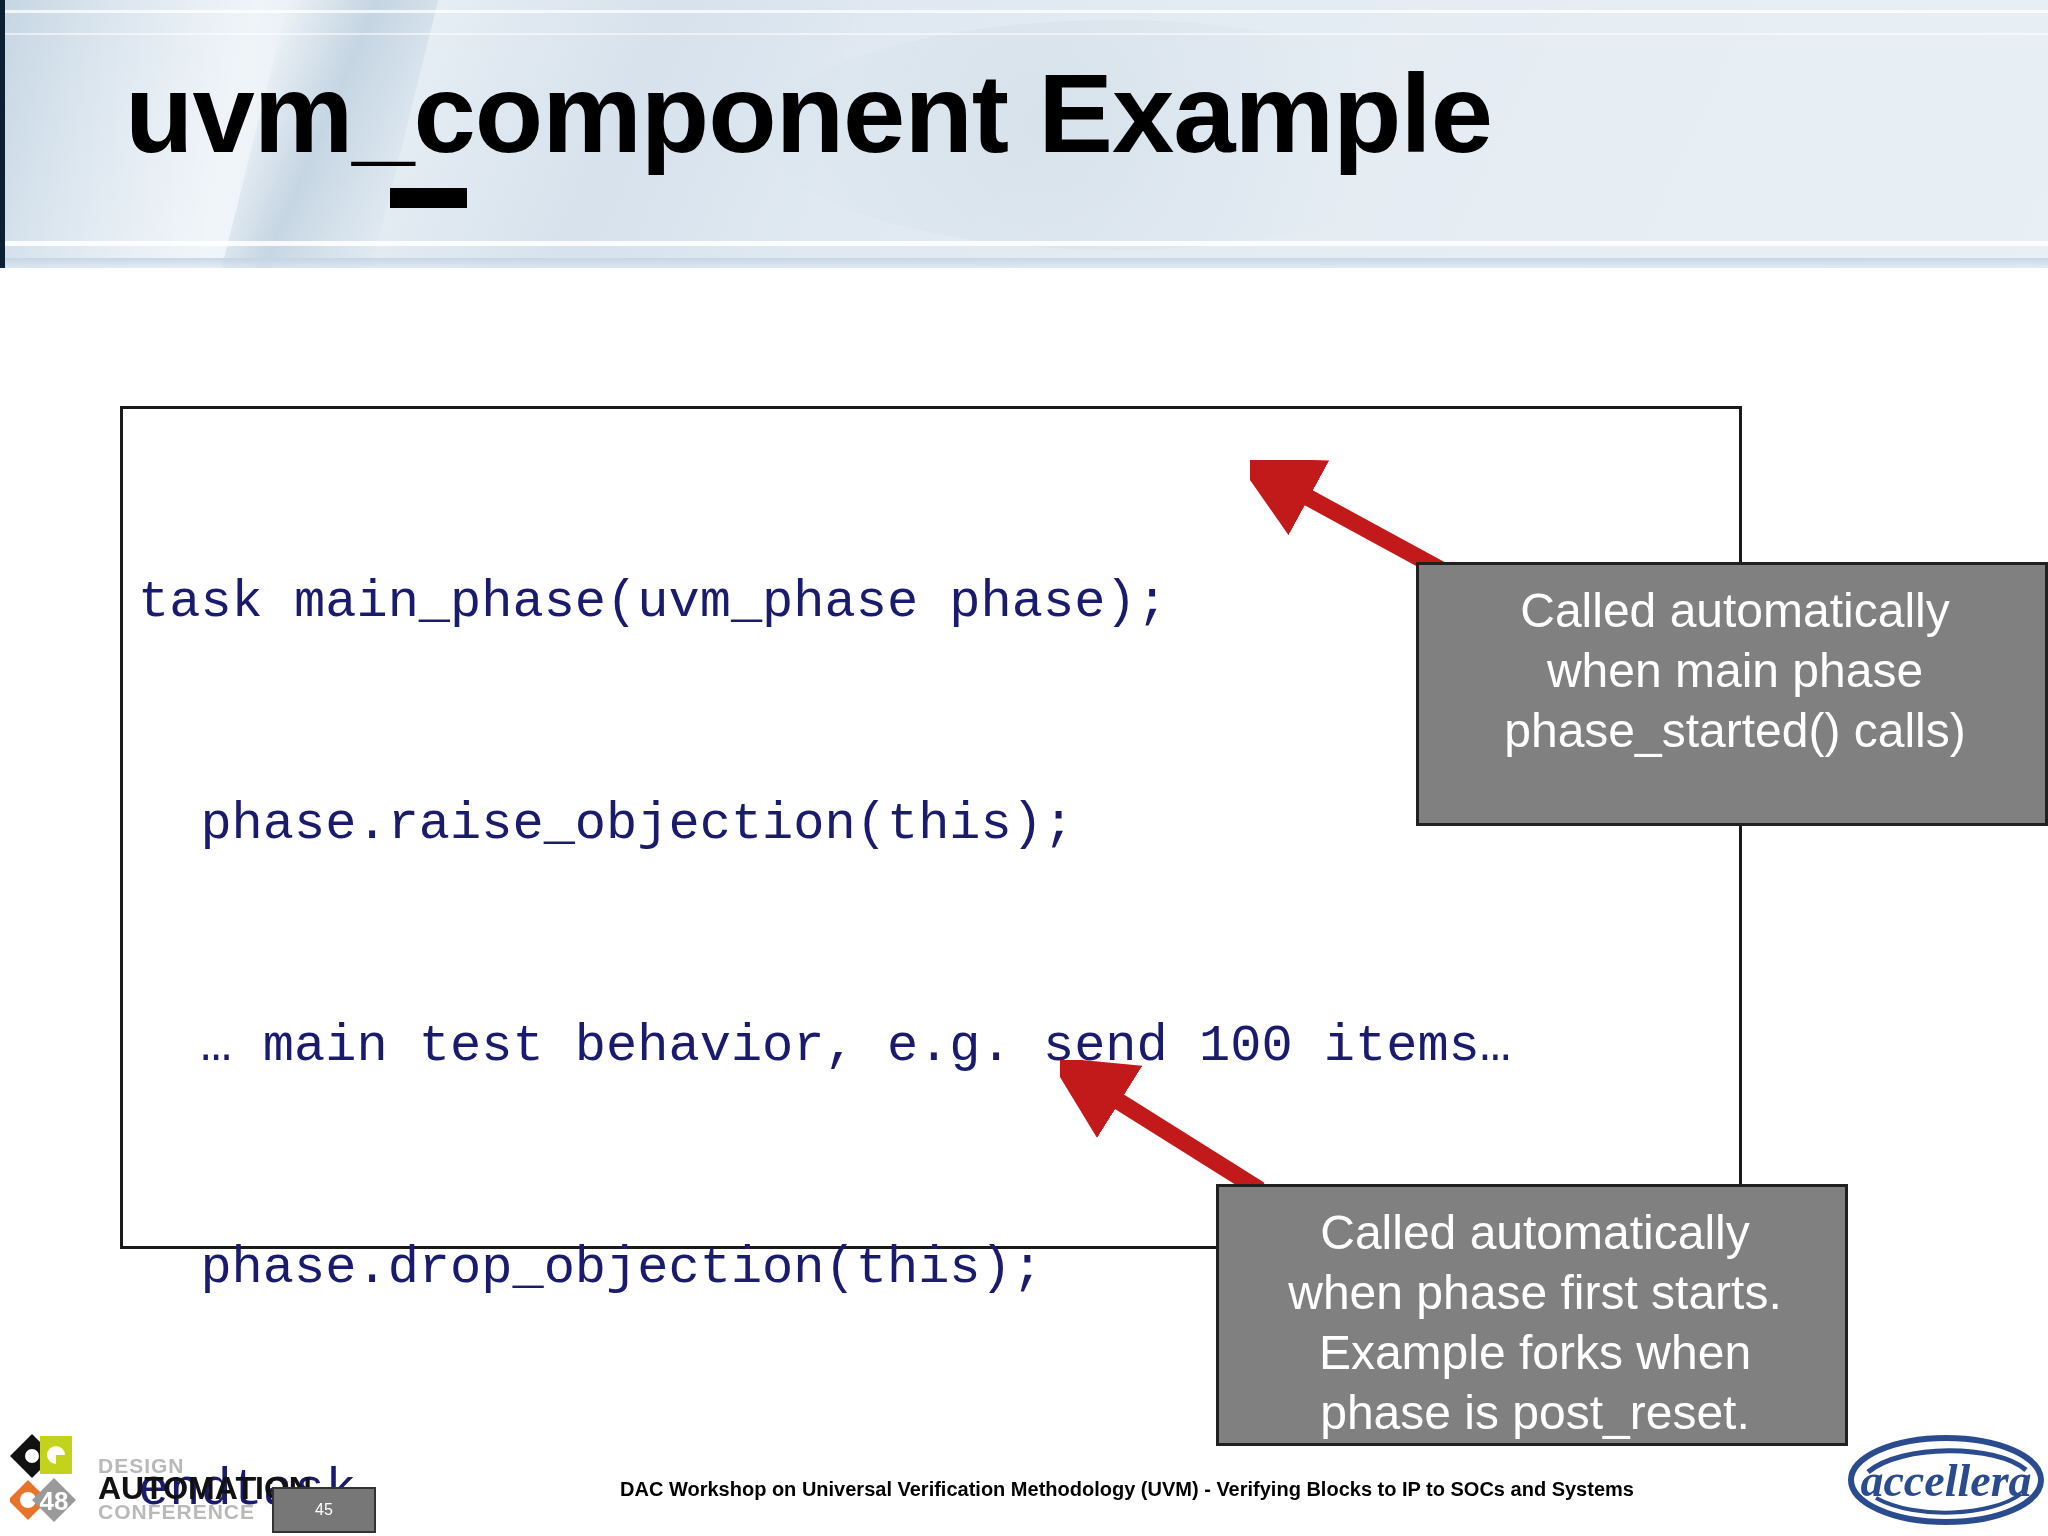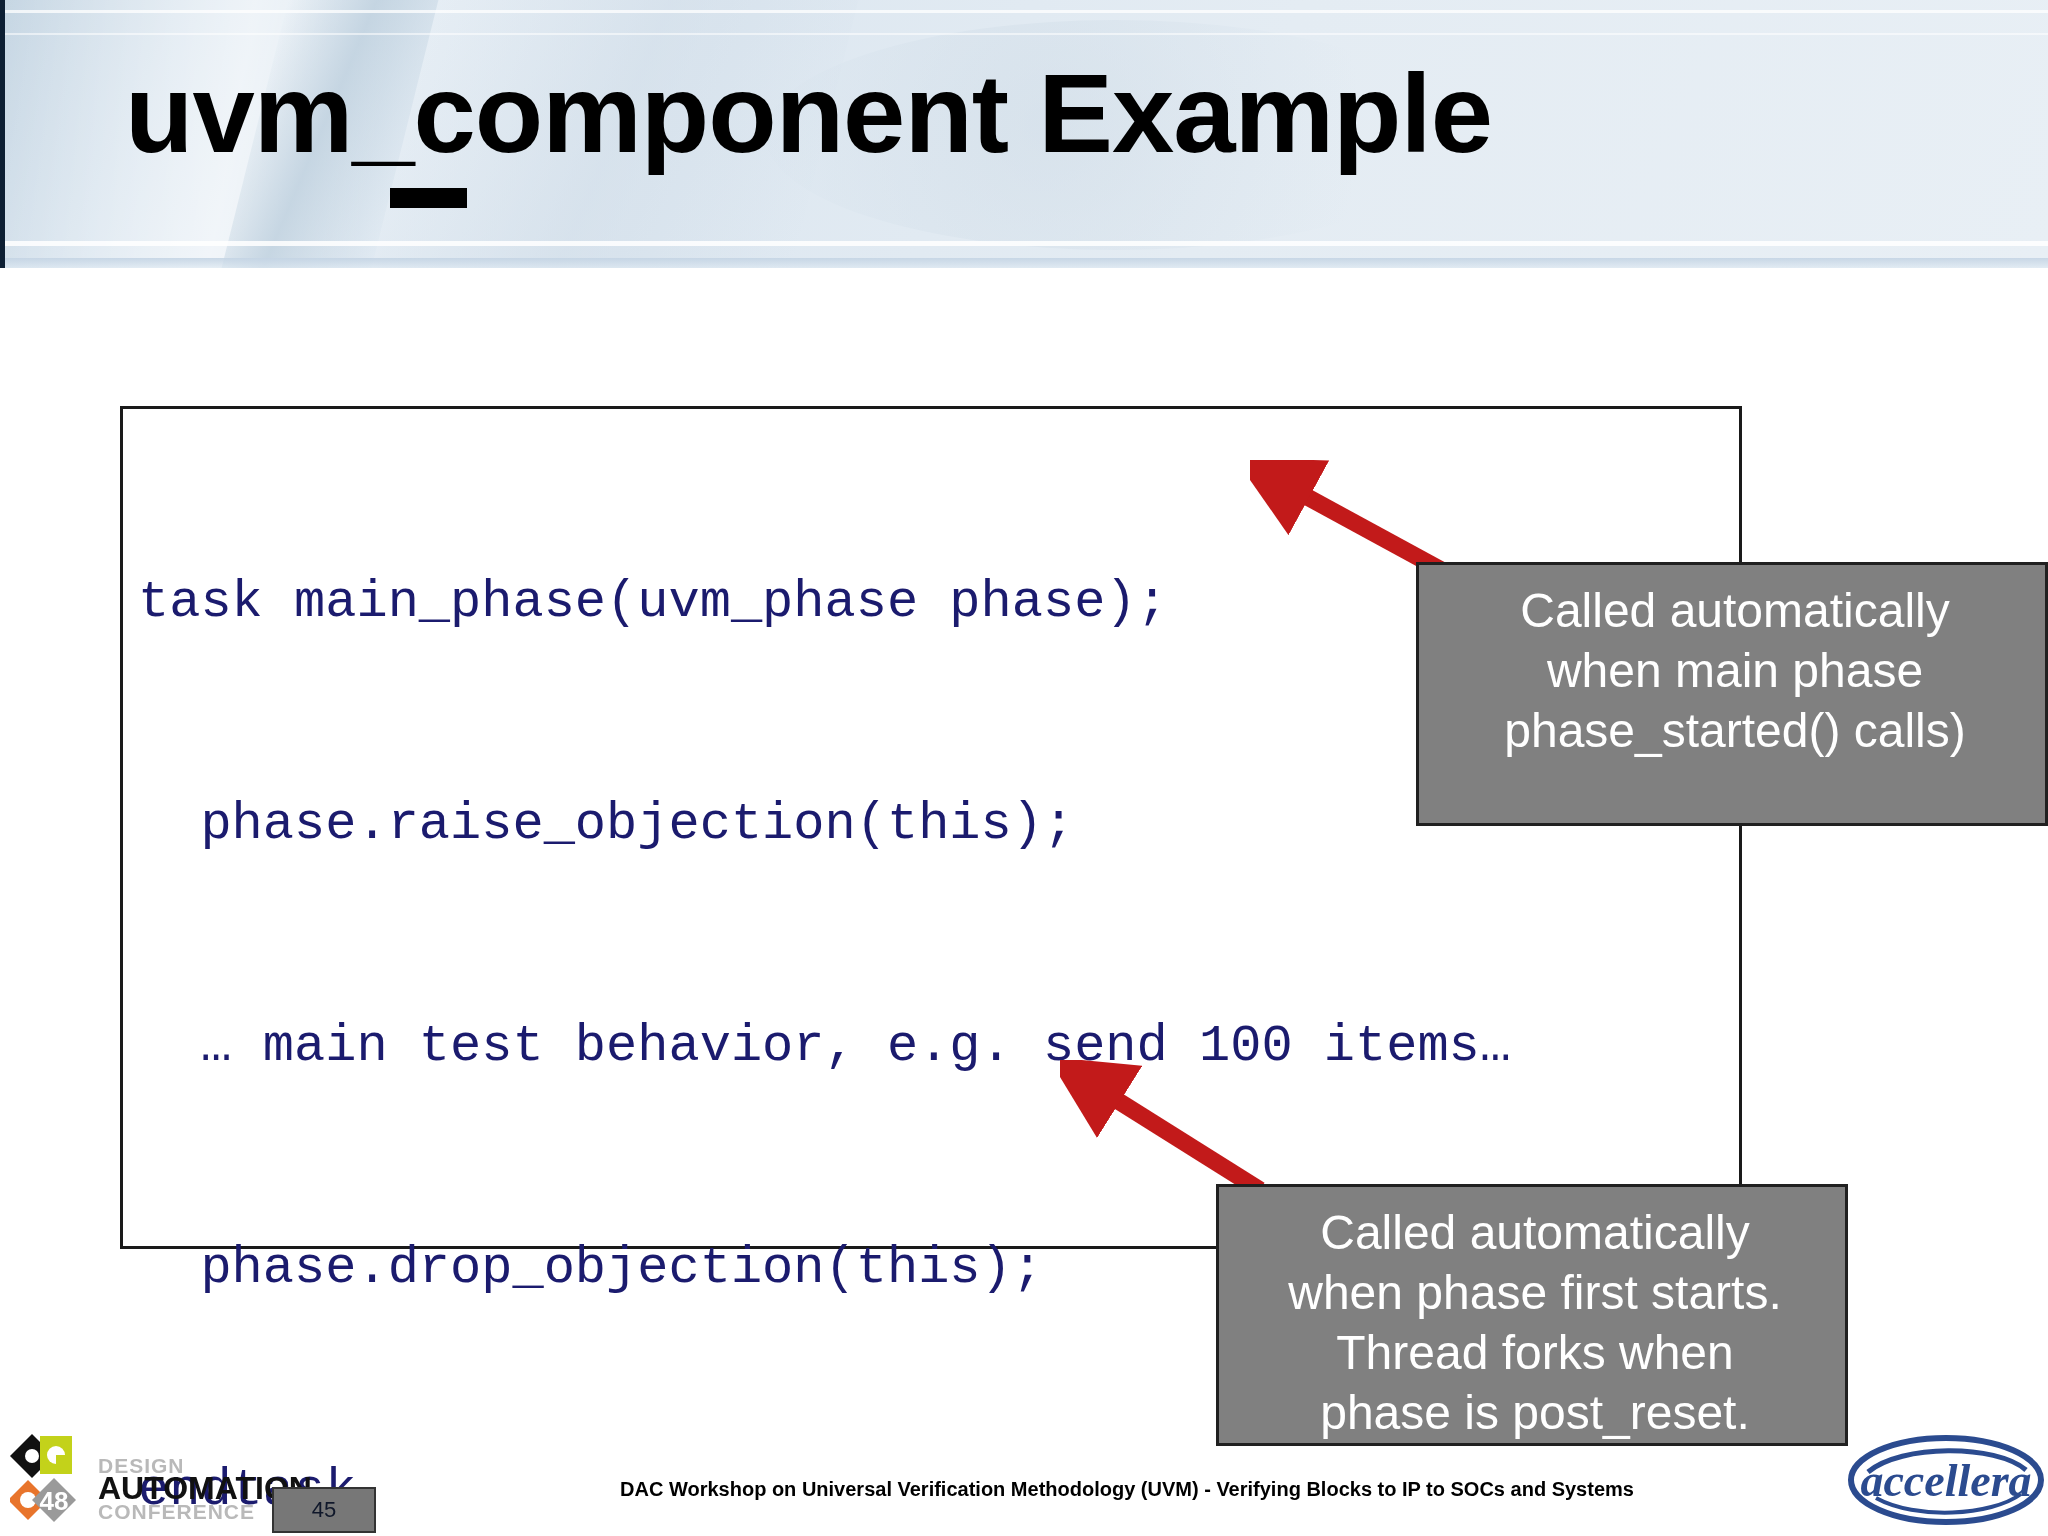--- a/index.html
+++ b/index.html
@@ -178,22 +178,22 @@
   }
   #page-number-box {
     position: absolute;
     left: 272px;
     top: 1487px;
     width: 104px;
     height: 46px;
     background: #777777;
     border: 2px solid #333333;
     box-sizing: border-box;
-    color: #0f172a;
-    font-size: 22px;
+    color: #ffffff;
+    font-size: 16px;
     display: flex;
     align-items: center;
     justify-content: center;
   }
 
   
   #dac-logo {
     position: absolute;
     left: 10px;
     top: 1432px;
@@ -272,21 +272,21 @@
 
 <div class="callout" id="callout-main">
   <span class="cl">Called automatically</span>
   <span class="cl">when main phase</span>
   <span class="cl">phase_started() calls)</span>
 </div>
 
 <div class="callout" id="callout-started">
   <span class="cl">Called automatically</span>
   <span class="cl">when phase first starts.</span>
-  <span class="cl">Thread forks when</span>
+  <span class="cl">Example forks when</span>
   <span class="cl">phase is post_reset.</span>
 </div>
 
 <div id="dac-logo">
   <svg class="mark" viewBox="0 0 86 96">
     <polygon points="22,2 44,24 22,46 0,24" fill="#111111"></polygon>
     <circle cx="22" cy="24" r="7" fill="#ffffff"></circle>
     <rect x="30" y="4" width="32" height="38" fill="#c3d21a"></rect>
     <circle cx="46" cy="23" r="9" fill="#ffffff"></circle>
     <rect x="46" y="23" width="10" height="19" fill="#c3d21a"></rect>

